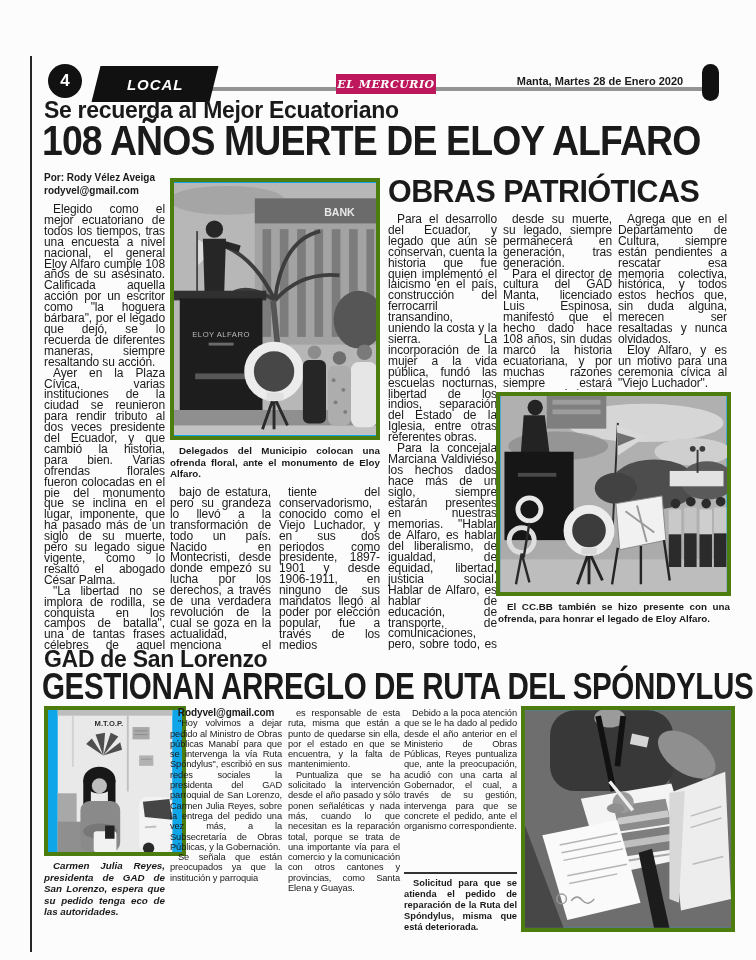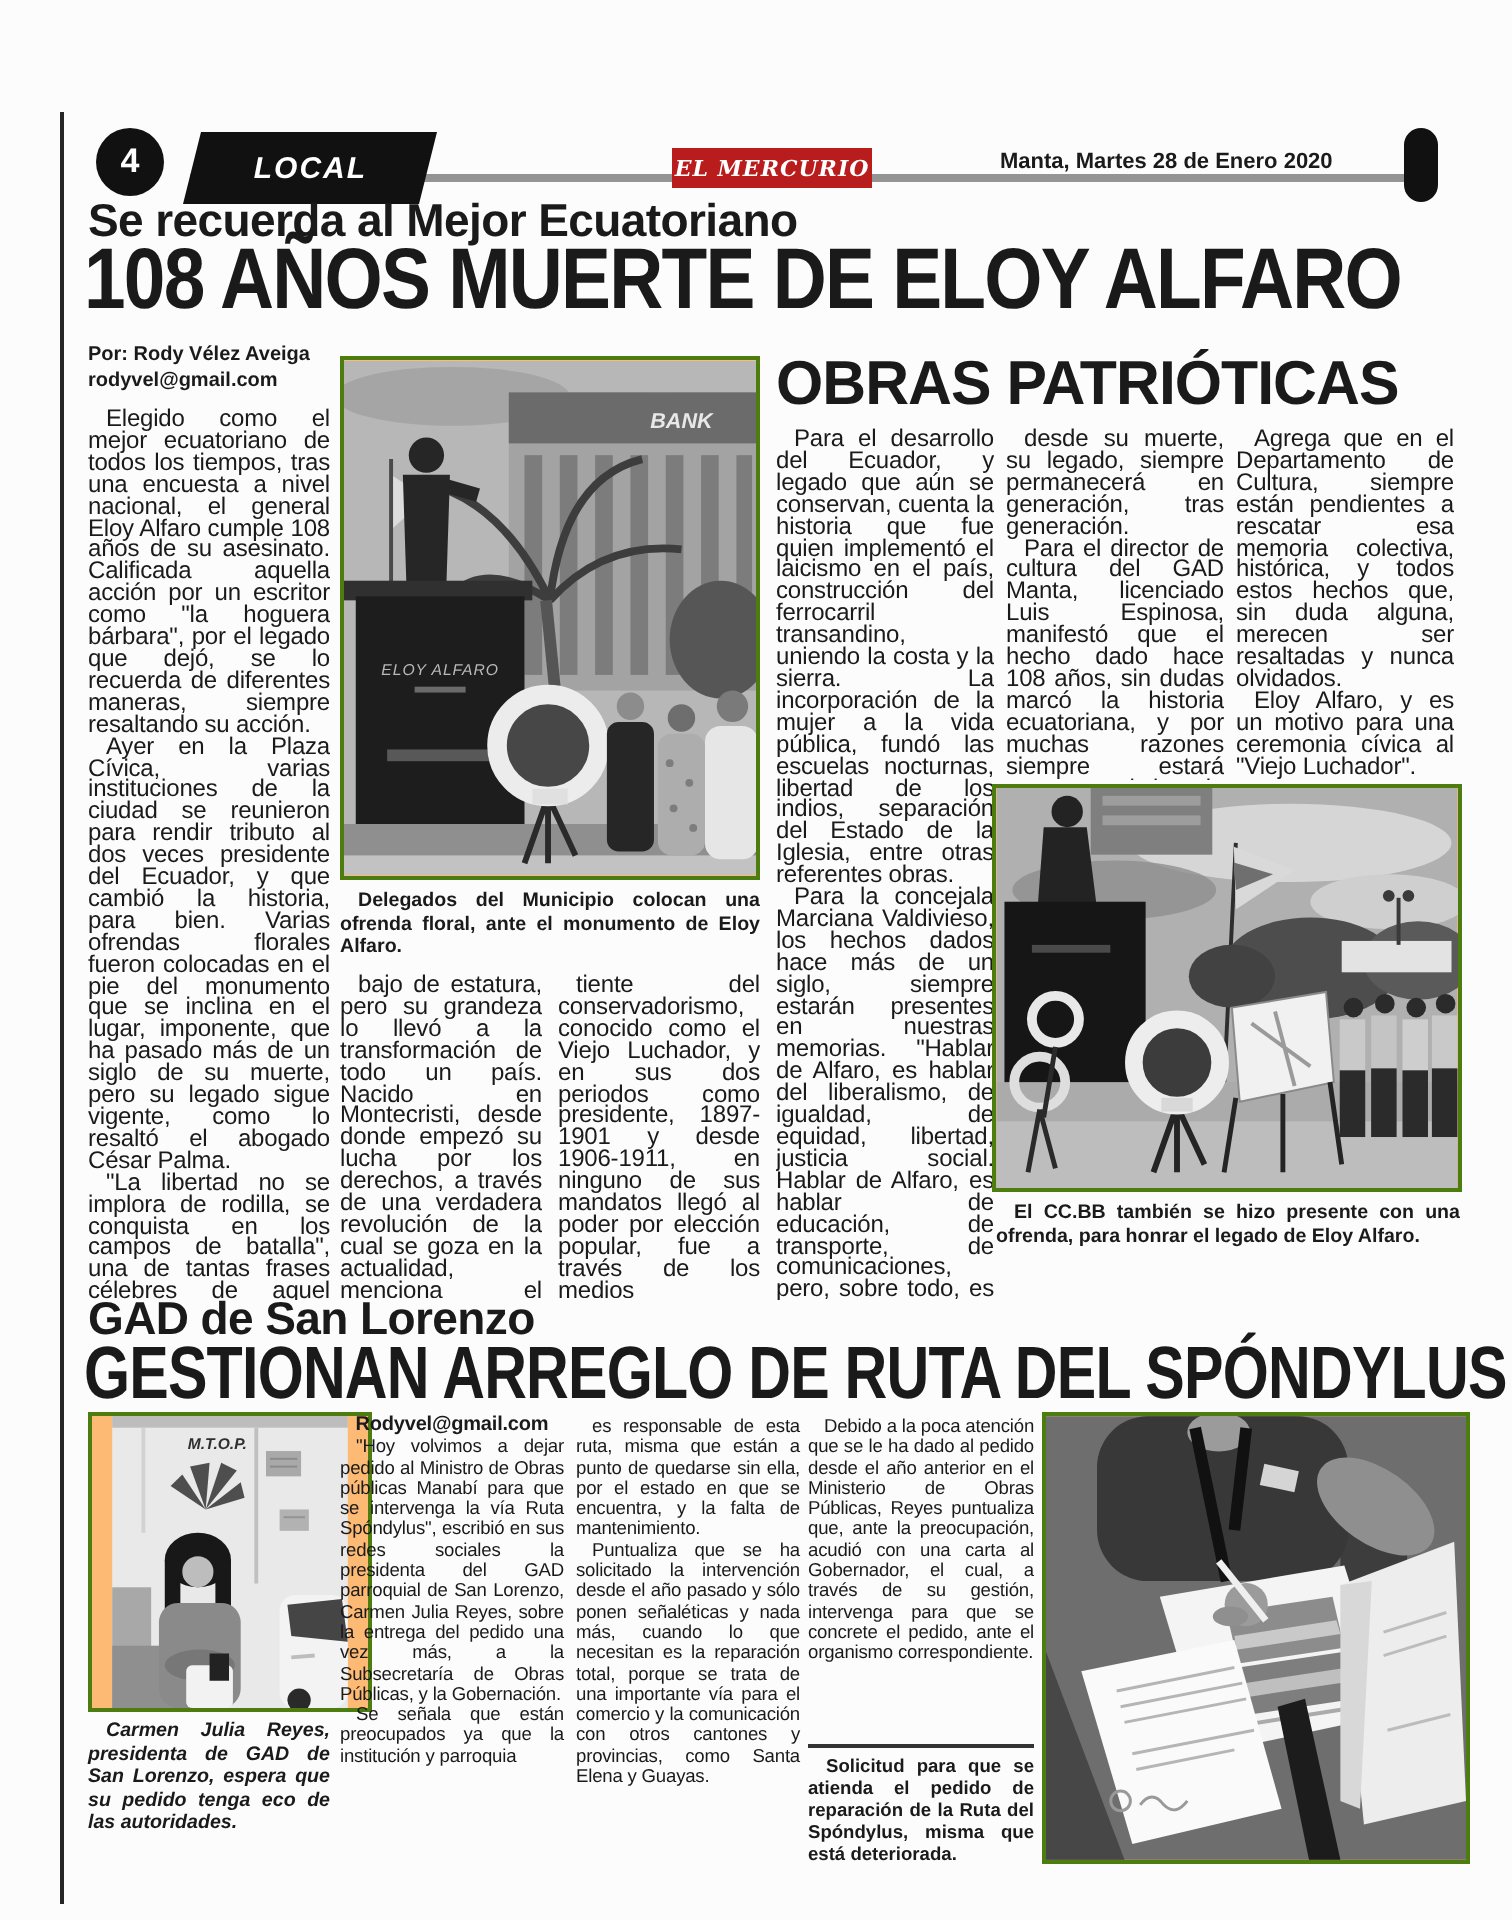--- a/index.html
+++ b/index.html
@@ -8,30 +8,30 @@
   .abs{position:absolute;}
   .body-col{font-size:12px;line-height:10.9px;text-align:justify;letter-spacing:-0.1px;}
   .body-col p{margin:0;text-indent:9px;}
   .body-sm{font-size:9.3px;line-height:10.3px;text-align:justify;letter-spacing:-0.1px;}
   .body-sm p{margin:0;text-indent:8px;}
   .caption{font-weight:bold;font-size:9.8px;line-height:11.6px;text-align:justify;}
   .caption p{margin:0;text-indent:9px;}
   .kicker{font-weight:bold;font-size:23px;letter-spacing:-0.3px;white-space:nowrap;}
   .headline{font-weight:bold;white-space:nowrap;transform-origin:left center;}
   .byline{font-weight:bold;font-size:10px;line-height:12.5px;}
-  .photo{border:2px solid #4d7c0f;background:#fdba74;box-sizing:border-box;font-style:italic;}
+  .photo{border:4px solid #4d7c0f;background:#0ea5e9;box-sizing:border-box;}
   .photo svg{display:block;width:100%;height:100%;}
   .pagenum{width:34px;height:34px;border-radius:50%;background:#111;color:#fff;
            font-weight:bold;font-size:17px;display:flex;align-items:center;justify-content:center;}
   .local-tab{background:#111;transform:skewX(-14deg);display:flex;align-items:center;justify-content:center;}
   .local-tab span{transform:skewX(14deg);color:#fff;font-weight:bold;font-style:italic;
                   font-size:15px;letter-spacing:1px;}
-  .masthead{background:#b91c1c;color:#fff;display:flex;align-items:center;justify-content:center;
+  .masthead{background:#be185d;color:#fff;display:flex;align-items:center;justify-content:center;
             font-family:"DejaVu Serif",serif;font-style:italic;font-weight:bold;font-size:11px;letter-spacing:.5px;}
-  .dateline{font-weight:bold;font-size:11px;text-align:left;}
+  .dateline{font-weight:bold;font-size:11px;text-align:center;}
   .hrule{background:#949494;}
   .oval{background:#111;border-radius:9px;}
   .vrule{background:#262626;}
   .email-head{font-weight:bold;font-size:10px;text-align:center;margin:0 0 9px 0;}
 </style>
 </head>
 <body>
 
 <div class="page">
 

